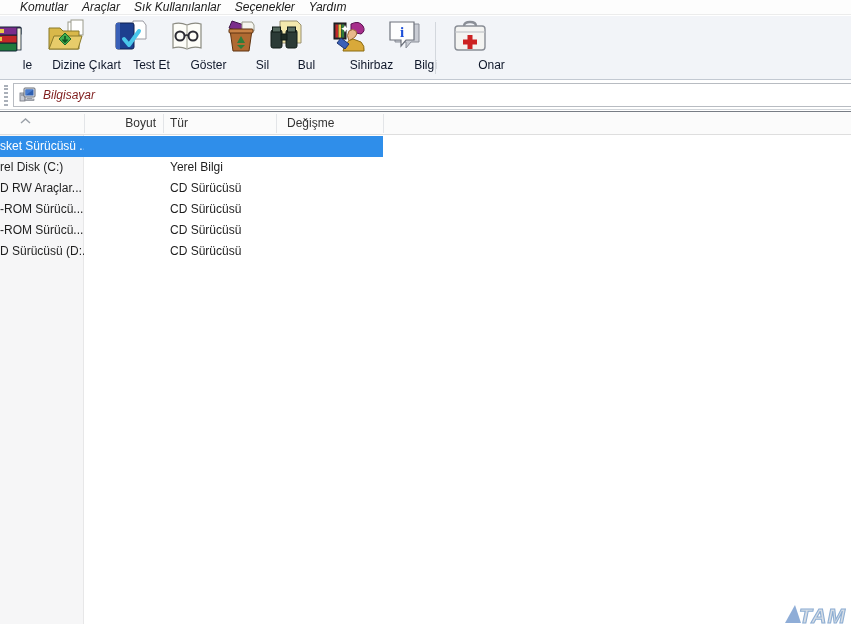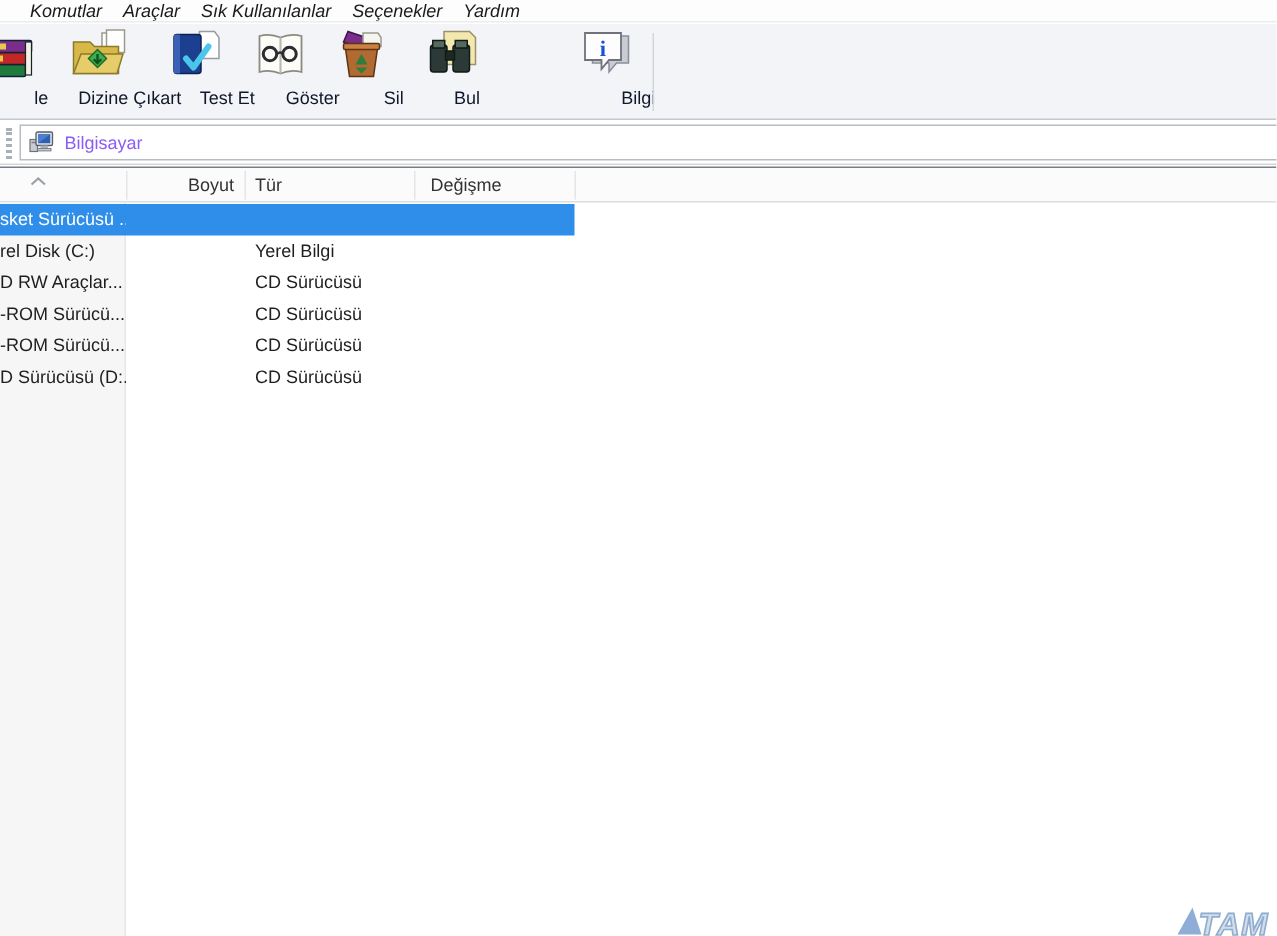--- a/index.html
+++ b/index.html
@@ -22,21 +22,21 @@
   .tb-label { font-size:12px; color:#0f172a; white-space:nowrap; margin-top:2px;padding-left:43px; }
   .tb-sep { position:absolute; left:435px; top:6px; height:52px; width:1px; background:#d3d7dd; }
 
   
   .addressbar { position:absolute; left:0; top:81px; right:0; height:29px; background:#ffffff;
     border-bottom:1px solid #d2d6da; }
   .grip { position:absolute; left:4px; top:4px; width:4px; height:21px;
     border-left:2px dotted #aab0b9; border-right:2px dotted #aab0b9; }
   .combobox { position:absolute; left:13px; top:2px; right:-2px; height:24px;
     background:#fff; border:1px solid #b8bcc2; display:flex; align-items:center; padding-left:5px; }
-  .combo-text { font-size:12px; color:#8b5cf6; margin-left:7px; }
+  .combo-text { font-size:12px; color:#7f1d1d; margin-left:7px;font-style:italic; }
 
   
   .listview { position:absolute; left:0; top:111px; right:0; bottom:0;
     background:#fff; border-top:1px solid #787d85; }
   .lv-header { position:absolute; left:0; top:0; right:0; height:23px; background:#fbfbfb;
     border-bottom:1px solid #dedede; }
   .hdr-cell { position:absolute; top:0; height:22px; font-size:12px; color:#333;
     display:flex; align-items:center; }
   .hdr-div { position:absolute; top:2px; height:19px; width:1px; background:#e3e5e8; }
   .sort-arrow { position:absolute; left:20px; top:1px; }
@@ -132,48 +132,75 @@
           <path d="M10 3 l12 4 -3 7 -12 -4 z" fill="#7b2d8b" stroke="#3e1448" stroke-width="1"></path>
           <path d="M20 4 h10 l2 3 v6 h-12 z" fill="#f5f5ef" stroke="#9a9a8a" stroke-width="1"></path>
           <path d="M8 12 h22 l-3 21 h-16 z" fill="#b06a32" stroke="#5f3310" stroke-width="1"></path>
           <rect x="7" y="11" width="24" height="4" rx="1" fill="#c98246" stroke="#5f3310" stroke-width="1"></rect>
           <path d="M19 18 l4 7 h-8 z M15 27 h8 l-4 4 z" fill="#2f7d3a"></path>
         </svg>
       </span>
       <span class="tb-label">Sil</span>
     </div>
 
-    <div class="tb-btn" style="left:250px;width:70px;align-items:flex-end;">
+    <div class="tb-btn" style="left:250px;width:70px;">
       <span class="tb-icon">
         <svg width="38" height="38" viewBox="0 0 38 38">
           <path d="M14 3 h17 l4 4 v18 h-21 z" fill="#f3e8ad" stroke="#9a9070" stroke-width="1"></path>
           <rect x="5" y="12" width="11" height="18" rx="2" fill="#2b3a36" stroke="#101a16" stroke-width="1"></rect>
           <rect x="20" y="12" width="11" height="18" rx="2" fill="#2b3a36" stroke="#101a16" stroke-width="1"></rect>
           <rect x="6.5" y="9" width="8" height="5" fill="#55695f" stroke="#101a16" stroke-width="1"></rect>
           <rect x="21.5" y="9" width="8" height="5" fill="#55695f" stroke="#101a16" stroke-width="1"></rect>
           <rect x="15" y="16" width="6" height="6" fill="#1d2a24" stroke="#101a16" stroke-width="1"></rect>
         </svg>
       </span>
       <span class="tb-label">Bul</span>
     </div>
 
+    <div class="tb-btn" style="left:314px;width:72px;">
+      <span class="tb-icon">
+        <svg width="38" height="38" viewBox="0 0 38 38">
+          <rect x="3" y="5" width="12" height="16" fill="#2c2c34" stroke="#111" stroke-width="1"></rect>
+          <rect x="4.5" y="6.5" width="2.5" height="13" fill="#c22727"></rect>
+          <rect x="7.5" y="6.5" width="2.5" height="13" fill="#e8c94a"></rect>
+          <rect x="10.5" y="6.5" width="2.5" height="13" fill="#2f7d3a"></rect>
+          <path d="M20 6 q8 -4 12 2 q3 5 -2 8 l-10 -2 z" fill="#a62d8b" stroke="#5a1050" stroke-width="1"></path>
+          <path d="M18 13 q4 -3 7 0 q2 3 -1 6 l-6 4 q-3 -6 0 -10z" fill="#e8b98a" stroke="#9a6a3a" stroke-width="1"></path>
+          <path d="M12 33 q2 -10 10 -12 l8 3 q4 4 3 9 z" fill="#d9a93a" stroke="#8a6a10" stroke-width="1"></path>
+          <path d="M10 20 l8 6 -4 5 -8 -6 z" fill="#3a60b8" stroke="#1d3470" stroke-width="1"></path>
+          <path d="M14 7 l1.2 2.6 2.6 1.2 -2.6 1.2 -1.2 2.6 -1.2 -2.6 -2.6 -1.2 2.6 -1.2 z" fill="#fff"></path>
+        </svg>
+      </span>
+      <span class="tb-label">Sihirbaz</span>
+    </div>
 
     <div class="tb-btn" style="left:369px;width:70px;">
       <span class="tb-icon">
         <svg width="38" height="38" viewBox="0 0 38 38">
           <path d="M10 6 h24 v18 h-8 l-5 6 v-6 h-11 z" fill="#c9ccd4" stroke="#8a8e98" stroke-width="1"></path>
           <path d="M5 4 h24 v18 h-8 l-5 6 v-6 h-11 z" fill="#fdfdfd" stroke="#6e727c" stroke-width="1.2"></path>
           <text x="17" y="19" text-anchor="middle" font-family="'Liberation Serif','DejaVu Serif',serif" font-size="15" font-weight="bold" fill="#1d4fd8">i</text>
         </svg>
       </span>
       <span class="tb-label">Bilgi</span>
     </div>
 
     <div class="tb-sep"></div>
 
+    <div class="tb-btn" style="left:438px;width:64px;">
+      <span class="tb-icon">
+        <svg width="38" height="38" viewBox="0 0 38 38">
+          <path d="M13 8 q0 -4 6 -4 q6 0 6 4" fill="none" stroke="#8a8e96" stroke-width="2.4"></path>
+          <rect x="4" y="8" width="30" height="24" rx="3" fill="#f4f4f2" stroke="#8a8e96" stroke-width="1.4"></rect>
+          <line x1="4" y1="14" x2="34" y2="14" stroke="#c2c4c8" stroke-width="1.2"></line>
+          <path d="M16.5 17 h5 v4.5 h4.5 v5 h-4.5 v4.5 h-5 v-4.5 h-4.5 v-5 h4.5 z" fill="#cc2222"></path>
+        </svg>
+      </span>
+      <span class="tb-label">Onar</span>
+    </div>
   </div>
 
   <div class="addressbar">
     <div class="grip"></div>
     <div class="combobox">
       <span style="display:flex;">
         <svg width="17" height="16" viewBox="0 0 17 16">
           <rect x="1" y="6" width="5" height="8" fill="#c9ccd4" stroke="#6e727c" stroke-width="0.8"></rect>
           <rect x="2" y="7.5" width="3" height="1" fill="#7a7e88"></rect>
           <rect x="5" y="1" width="11" height="9" rx="1" fill="#dfe3ea" stroke="#5a5e68" stroke-width="0.9"></rect>

